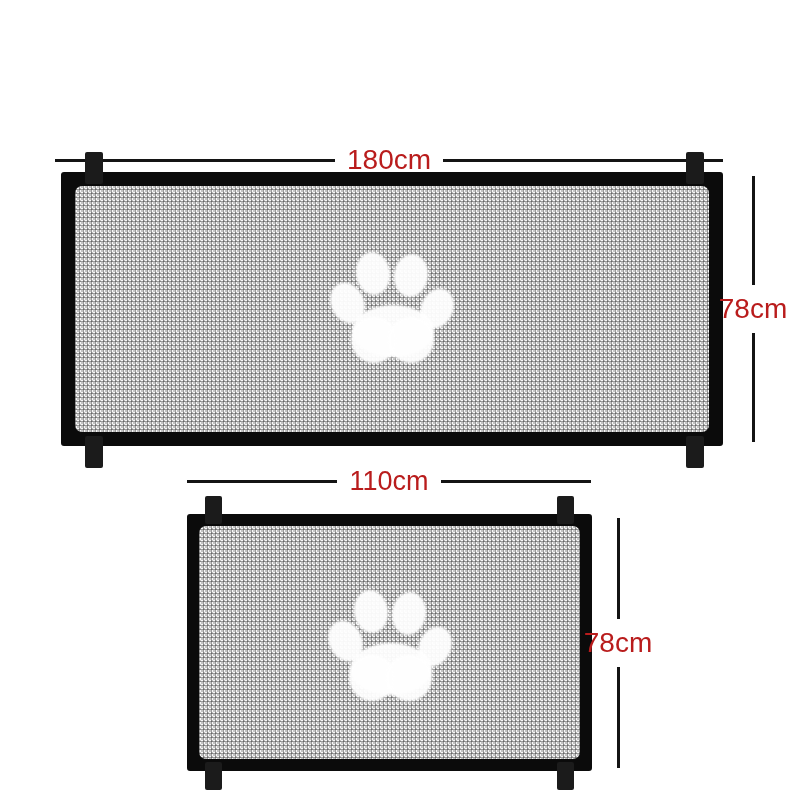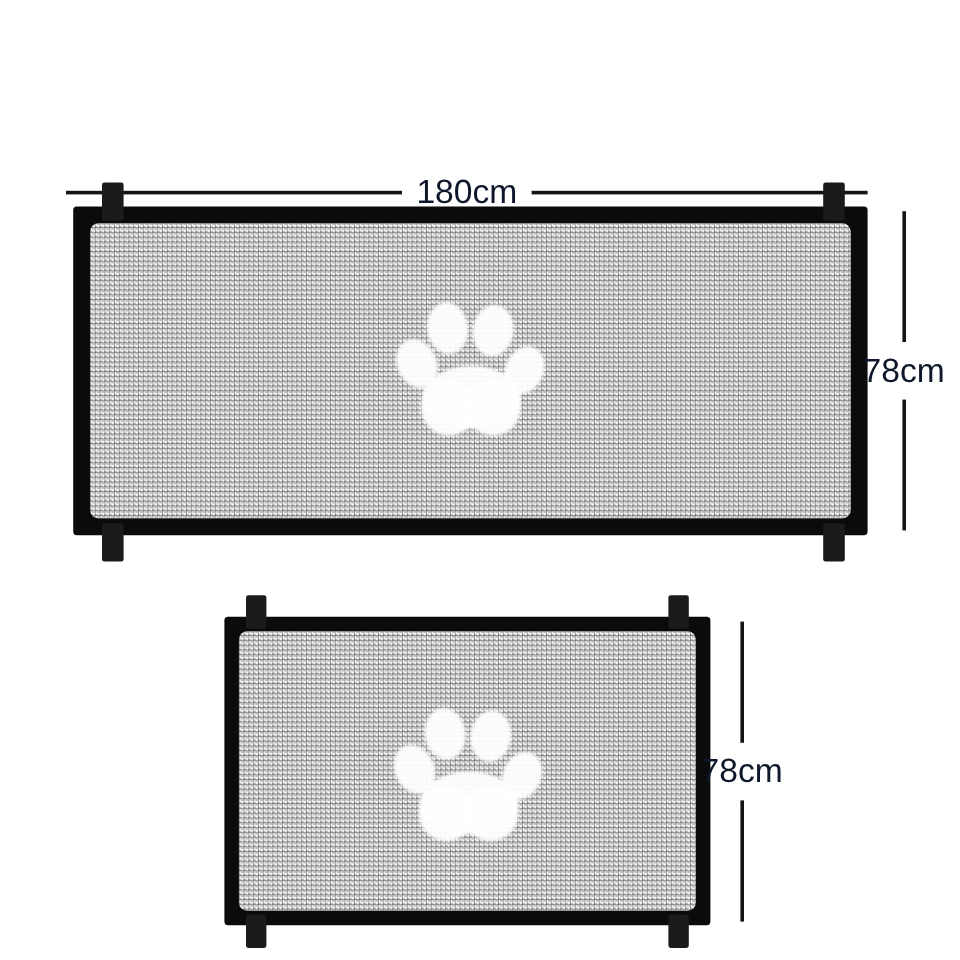--- a/index.html
+++ b/index.html
@@ -1,18 +1,18 @@
 <!DOCTYPE html>
 <html><head>
 <meta charset="utf-8">
 <style>
   html,body{margin:0;padding:0;background:#ffffff;}
   .canvas{
     position:relative;width:800px;height:800px;background:#ffffff;overflow:hidden;
-    font-family:"Liberation Sans","DejaVu Sans",sans-serif;color:#0f172a;
+    font-family:"Liberation Sans","DejaVu Sans",sans-serif;color:#b91c1c;
   }
   
   .gate{position:absolute;box-sizing:border-box;border:14px solid #0b0b0b;border-radius:3px;background:#0b0b0b;}
   .gate.small{border-width:12px;}
   .mesh{
     position:absolute;inset:0;border-radius:7px;
     background-color:#e9e9e9;
     background-image:
       repeating-linear-gradient(0deg, rgba(80,80,80,.55) 0 1px, rgba(255,255,255,0) 1px 4px),
       repeating-linear-gradient(90deg, rgba(80,80,80,.55) 0 1px, rgba(255,255,255,0) 1px 4px),
@@ -86,20 +86,25 @@
       </div>
     </div>
   </div>
 
   <div class="dim-v large">
     <span class="seg"></span>
     <span class="dim-label">78cm</span>
     <span class="seg"></span>
   </div>
 
+  <div class="dim-h small">
+    <span class="seg"></span>
+    <span class="dim-label">110cm</span>
+    <span class="seg"></span>
+  </div>
 
   <div class="gate small">
     <i class="strap tl"></i>
     <i class="strap tr"></i>
     <i class="strap bl"></i>
     <i class="strap br"></i>
     <div class="mesh">
       <div class="paw nudge">
         <span class="toe-il"></span>
         <span class="toe-ir"></span>

